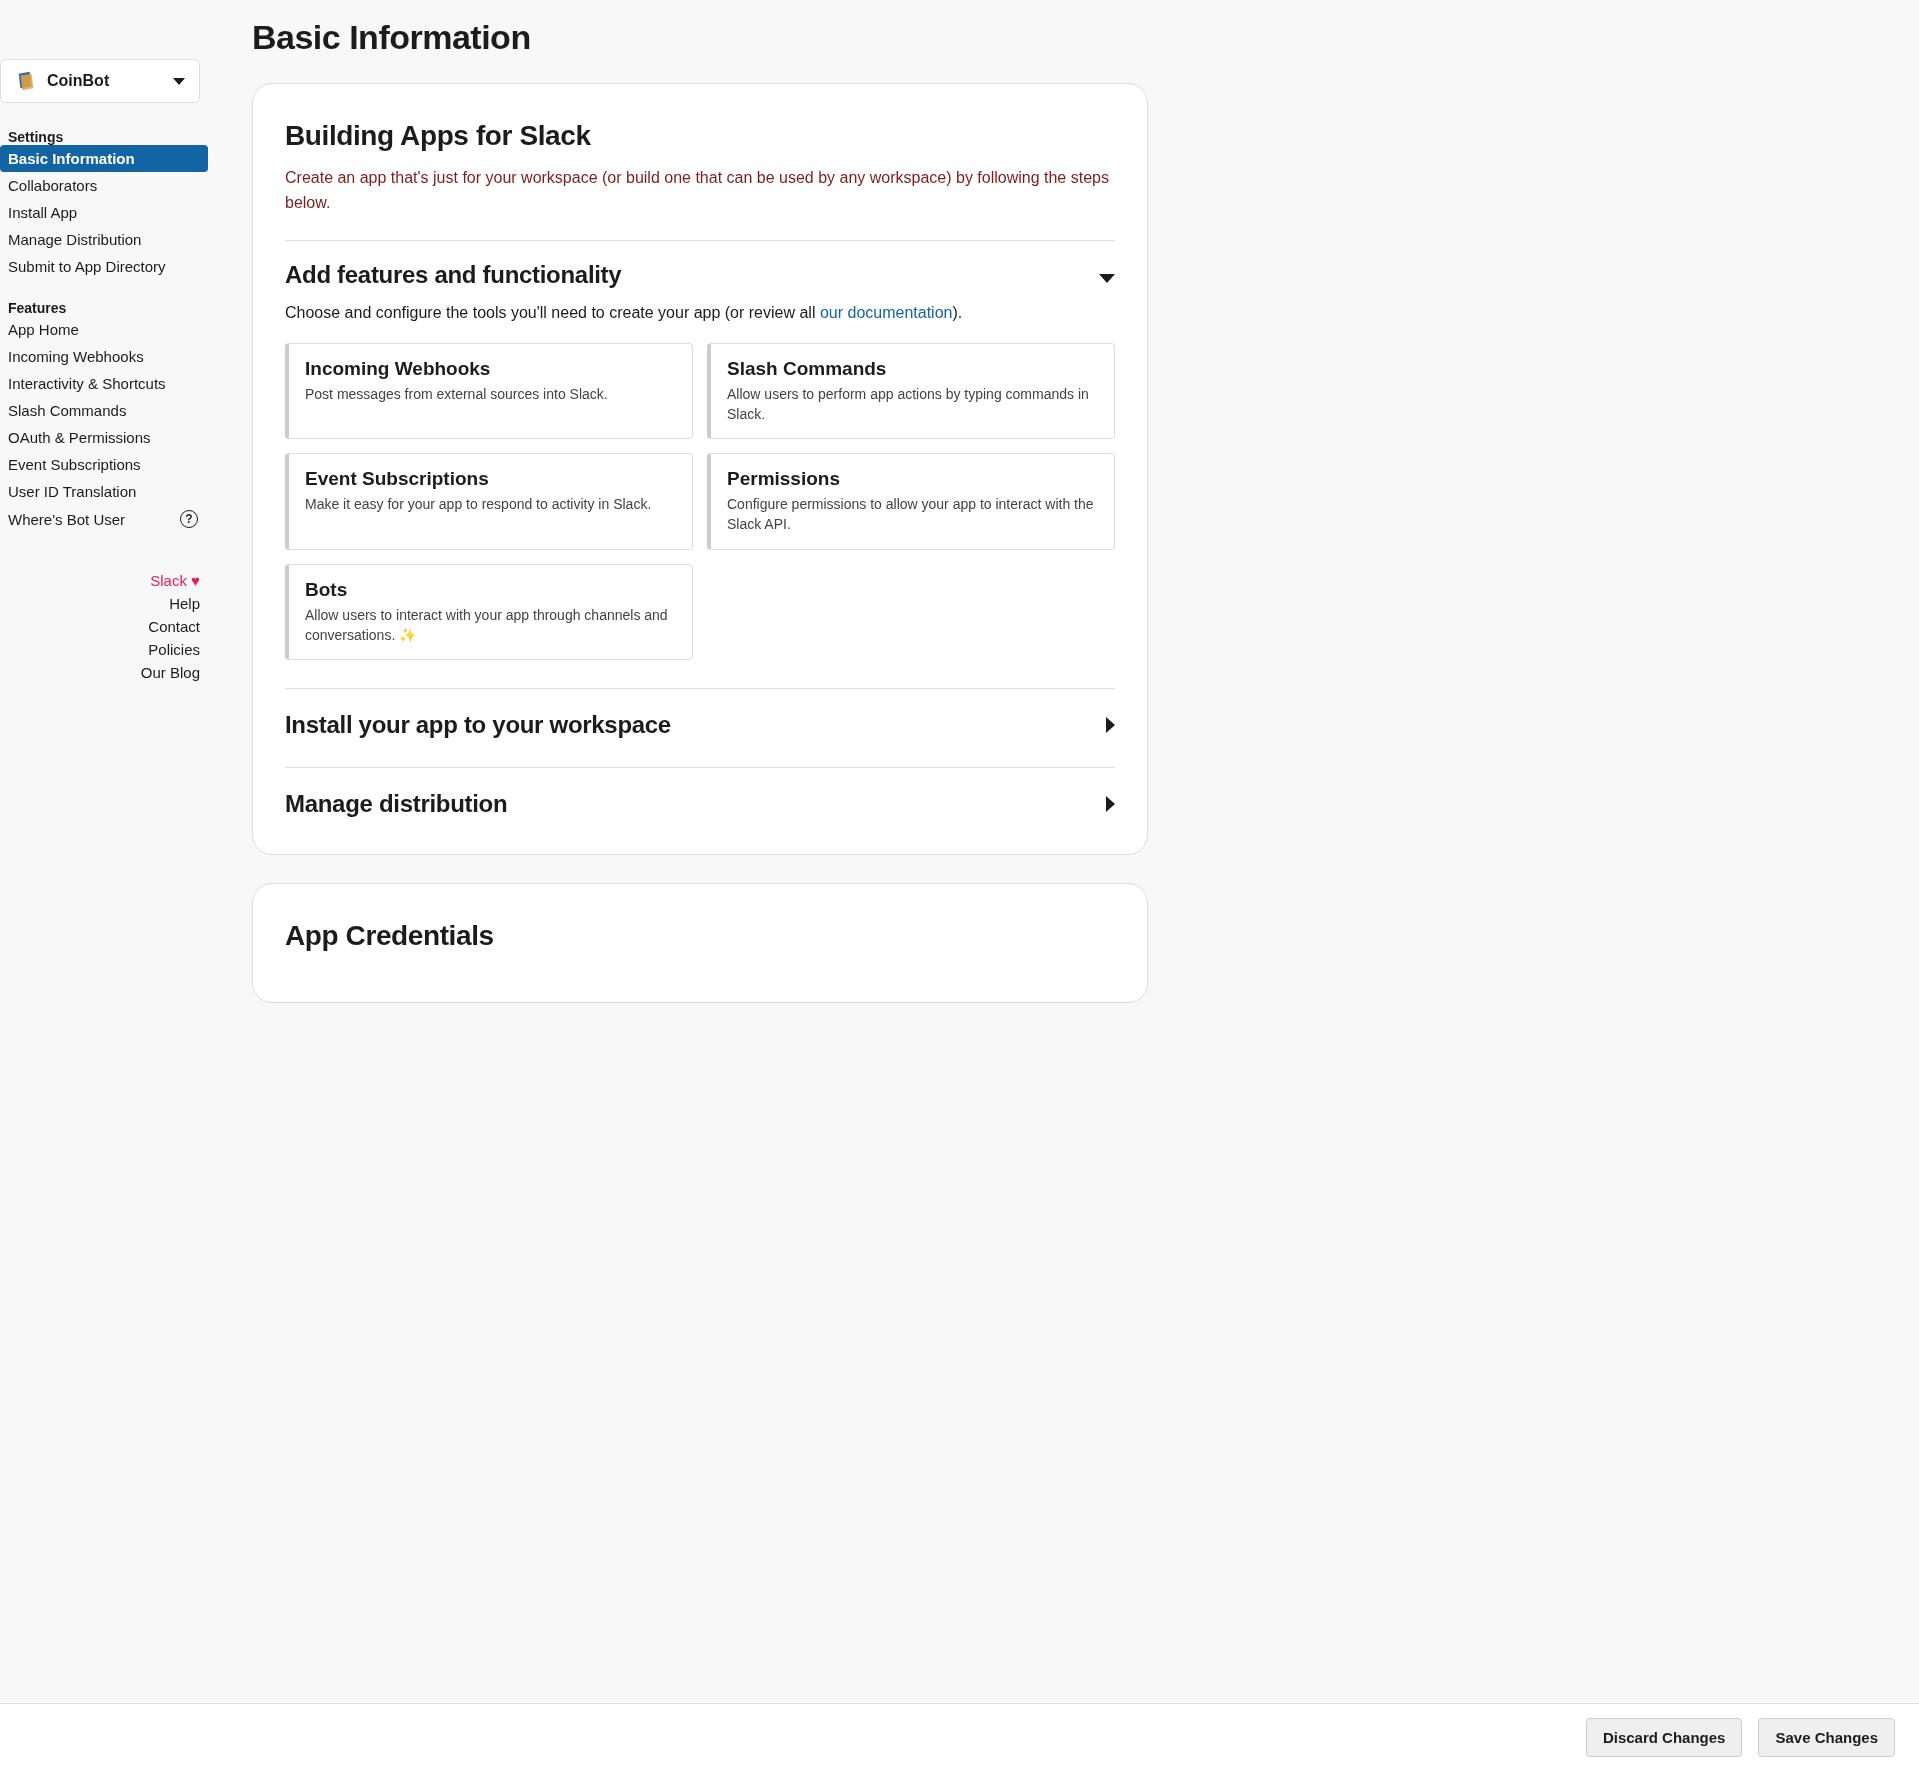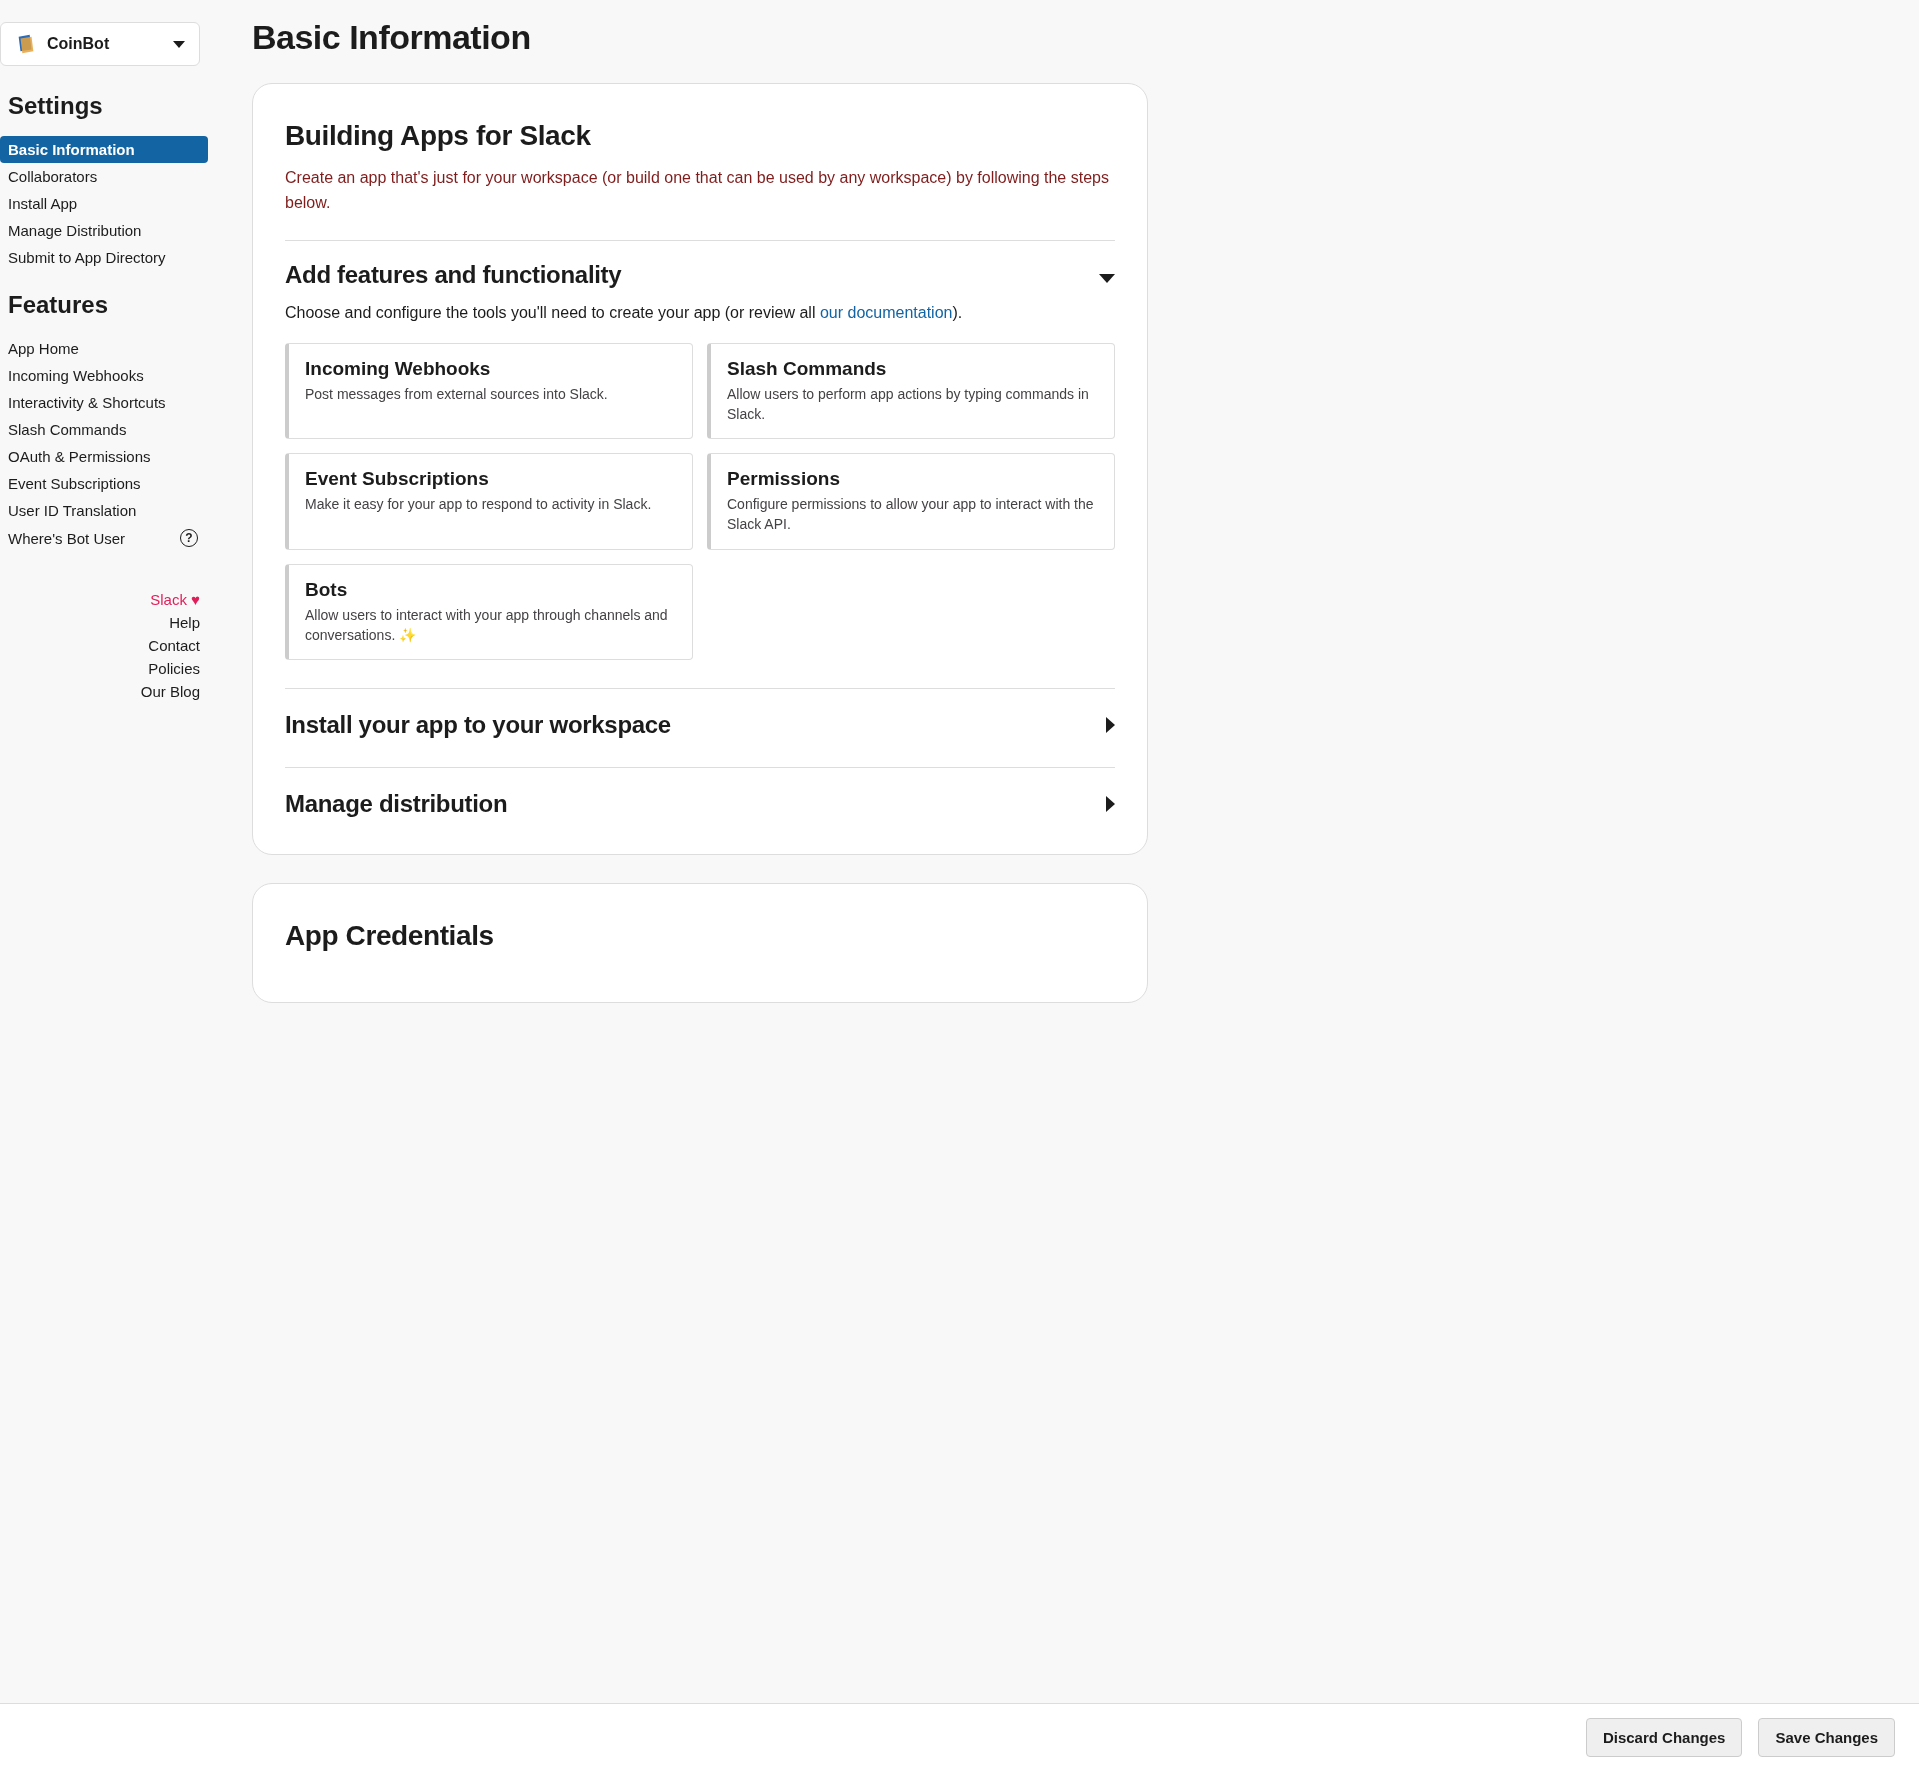--- a/index.html
+++ b/index.html
@@ -9,20 +9,21 @@
       color: #1d1c1d;
       font-size: 15px;
       position: relative;
       min-height: 100vh;
     }
     .container { display: flex; padding-bottom: 80px; }
     .sidebar {
       width: 208px;
       padding: 22px 0 0 0;
       flex-shrink: 0;
+      margin-top: 37px;
     }
     .app-selector {
       background: #fff;
       border: 1px solid #ddd;
       border-radius: 6px;
       margin: 0 8px 20px 0;
       padding: 10px 14px;
       display: flex;
       align-items: center;
       justify-content: space-between;
@@ -37,22 +38,22 @@
     }
     .app-name { font-weight: 700; font-size: 16px; }
     .caret-down {
       width: 0; height: 0;
       border-left: 6px solid transparent;
       border-right: 6px solid transparent;
       border-top: 7px solid #1d1c1d;
     }
     .section-header {
       font-weight: 900;
-      font-size: 24px;
-      padding: 6px 8px 16px 8px;
+      font-size: 14px;
+      padding: 6px 8px 0 8px;
     }
     .nav-item {
       display: block;
       padding: 5px 8px;
       font-size: 15px;
       color: #1d1c1d;
       cursor: pointer;
       border-radius: 4px;
       margin-right: 0;
     }

